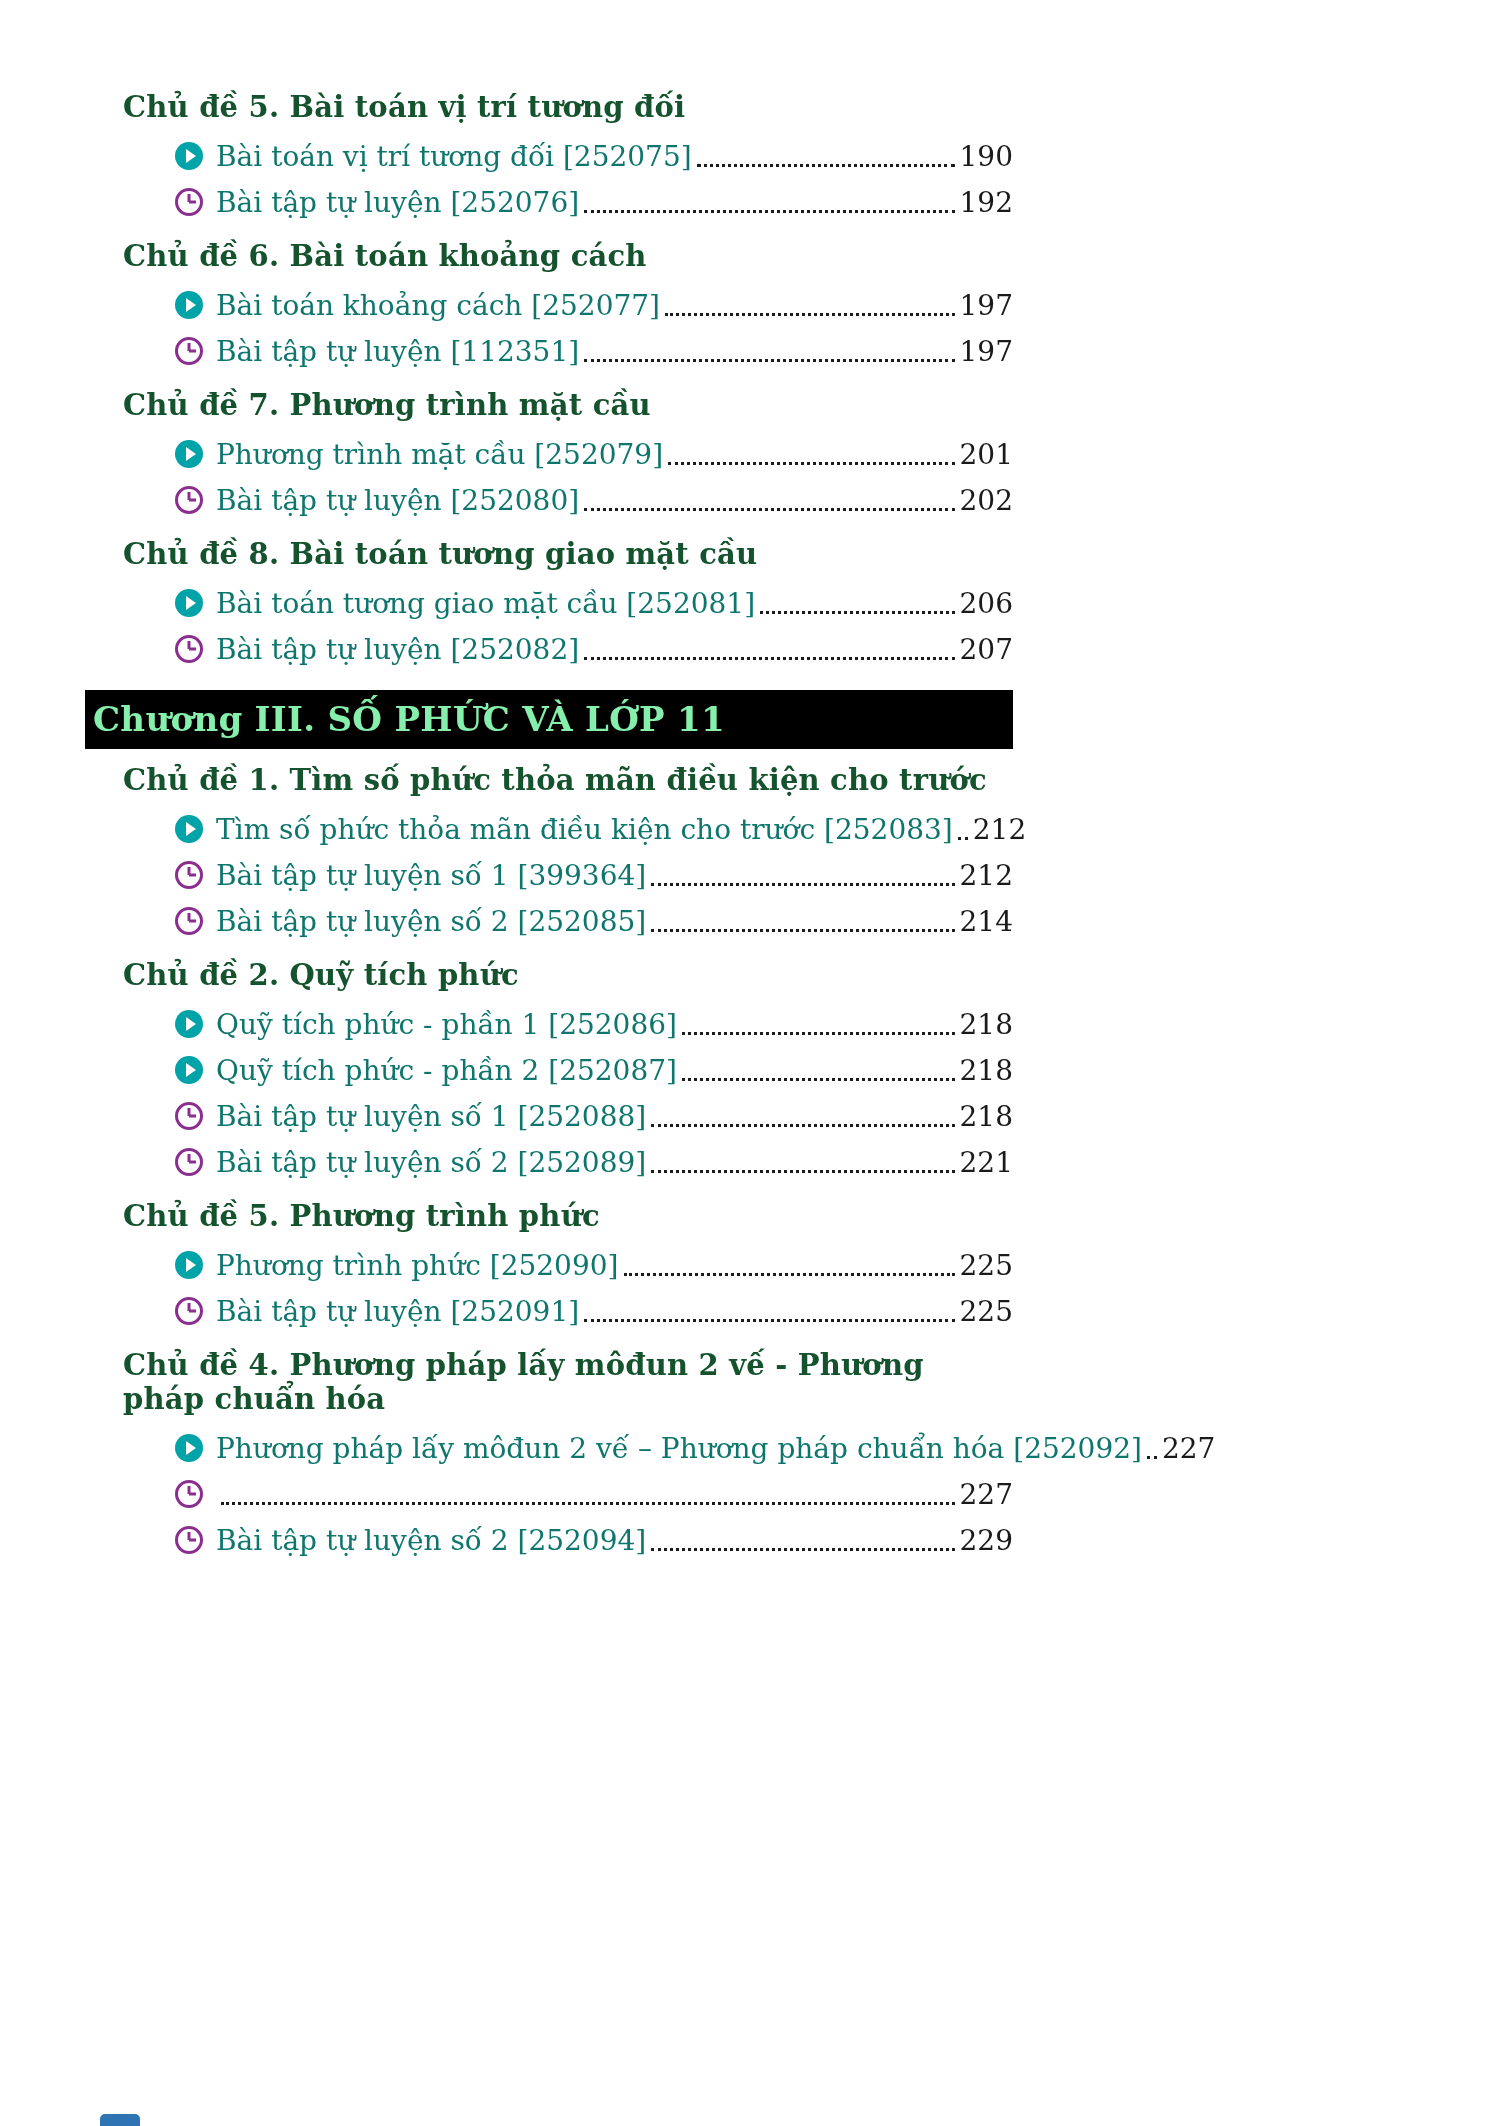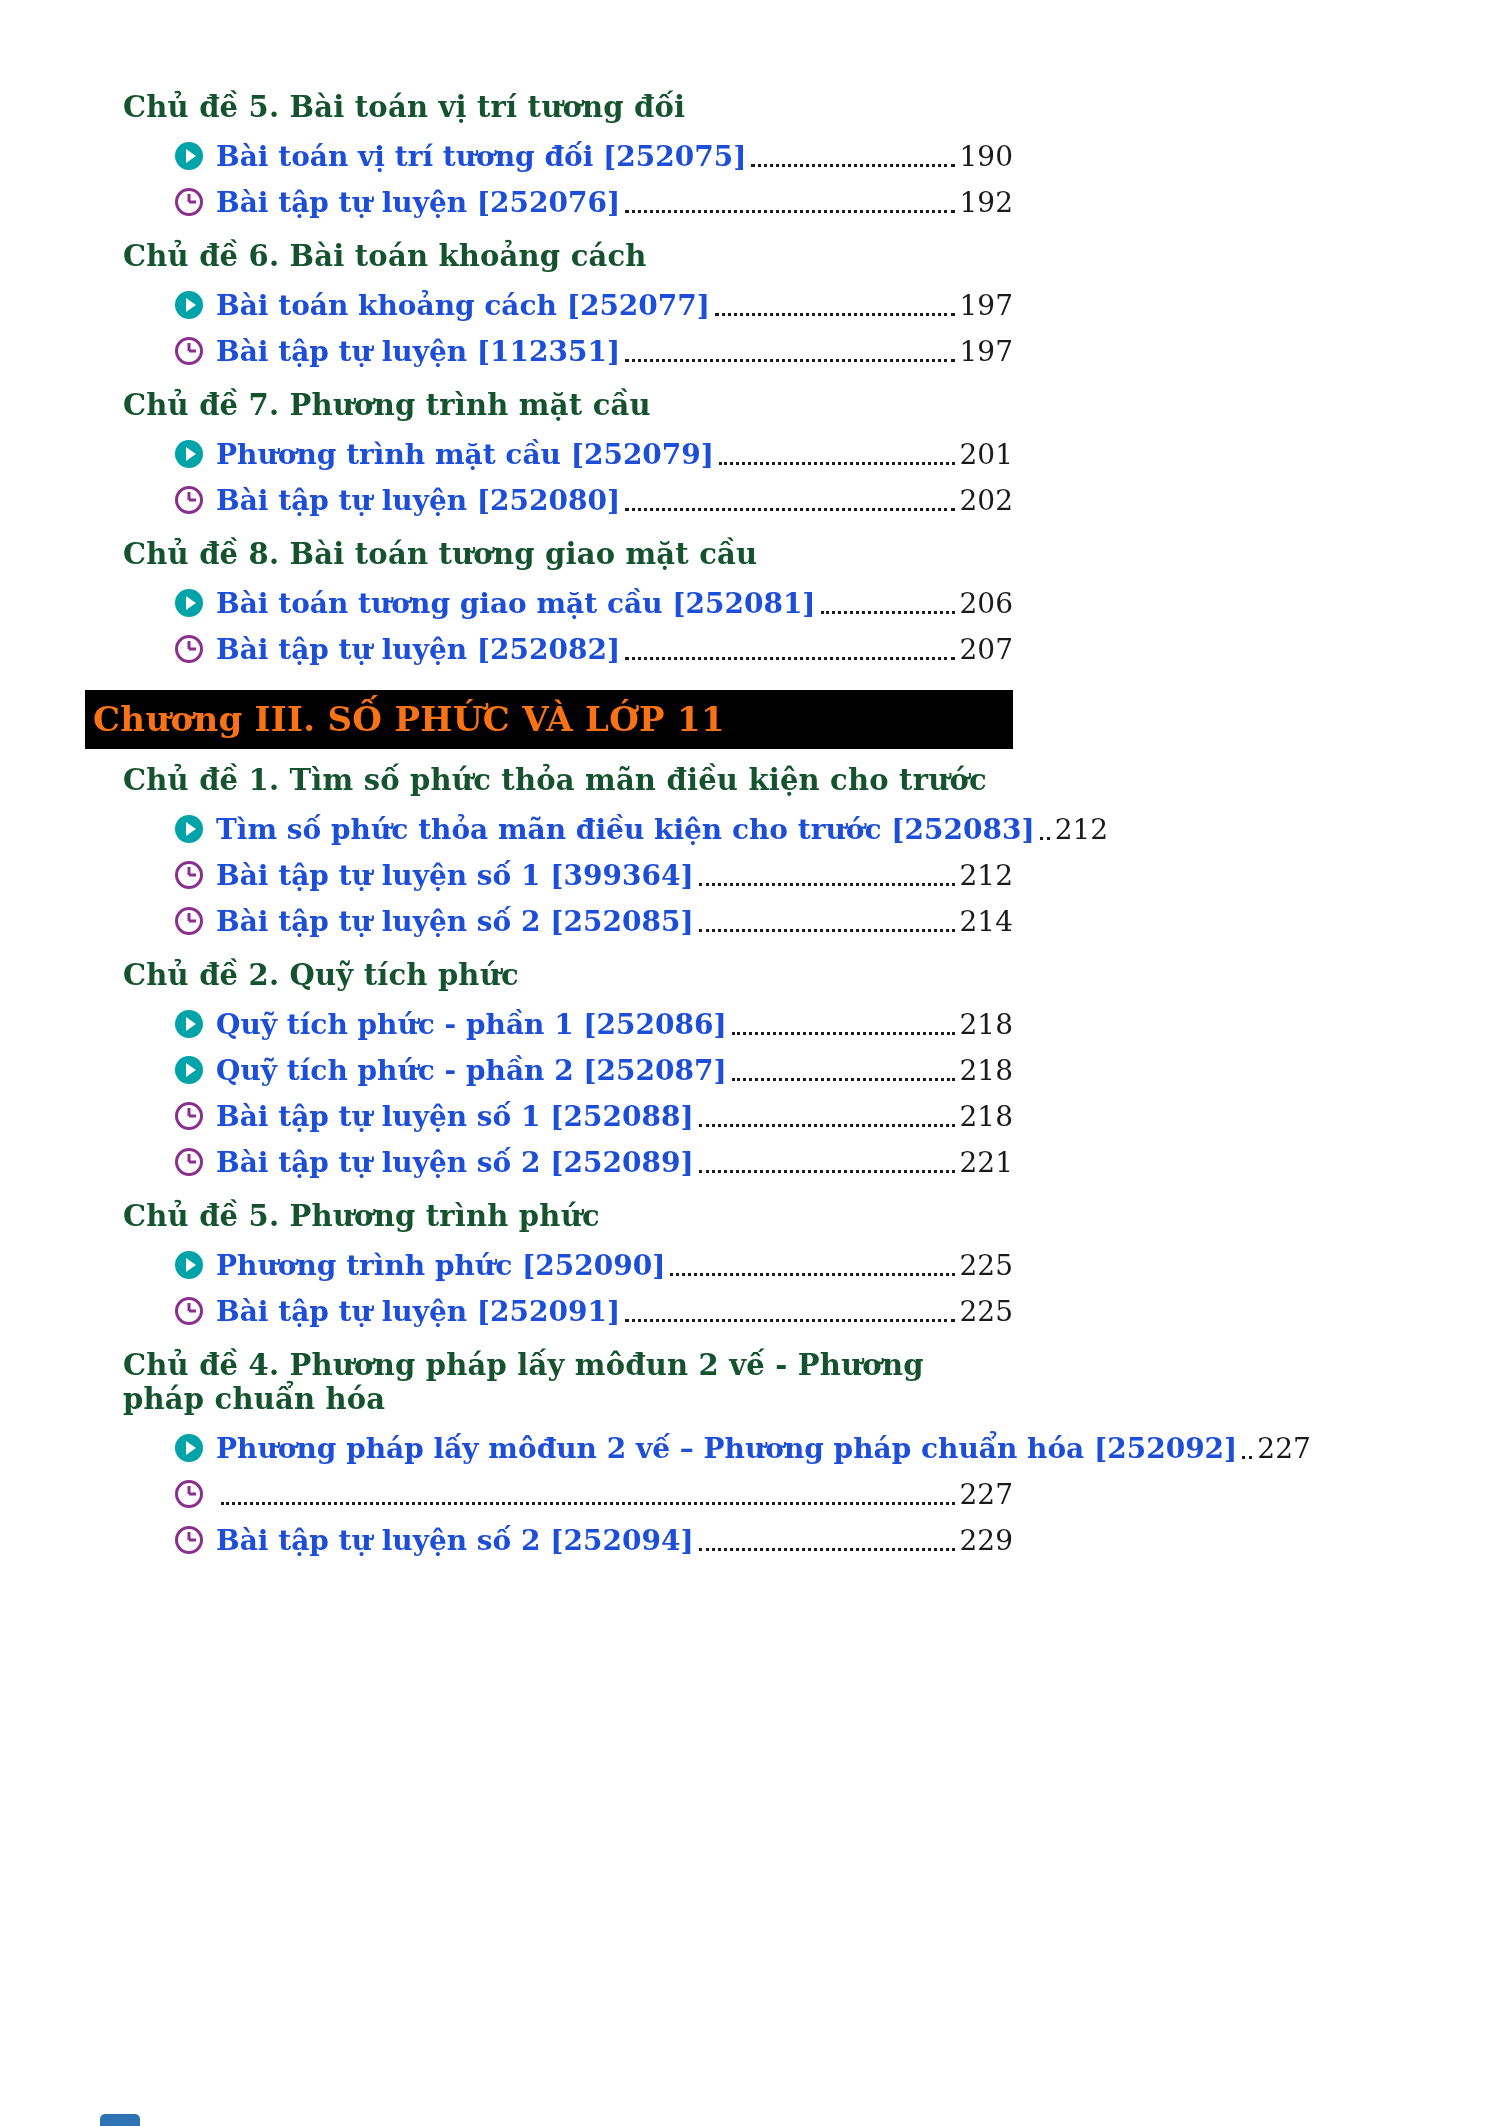--- a/index.html
+++ b/index.html
@@ -70,40 +70,39 @@
     content: '';
     position: absolute;
     left: 50%; top: 50%;
     width: 7px; height: 3px;
     background: var(--clock, #8B2F8F);
     transform: translateY(-50%);
   }
   .entry .label {
     flex: 0 0 auto;
     white-space: nowrap;
-    color: #1d4ed8;
-    font-weight: bold;
+    color: #0f766e;
   }
   .entry .dots {
     flex: 1 1 auto;
     height: 0;
     border-bottom: 3.4px dotted #1c1c1c;
     margin: 0 5px;
     transform: translateY(9px);
     min-width: 10px;
   }
   .entry .pagenum {
     flex: 0 0 auto;
     min-width: 50px;
     text-align: left;
     color: #1a1a1a;
   }
   .chapter-banner {
     background: var(--banner, #000000);
-    color: #f97316;
+    color: #86efac;
     font-weight: bold;
     font-size: 34px;
     padding: 9px 10px 10px 8px;
     margin: 18px 0 14px 0;
     letter-spacing: 0.3px;
   }
   .footer-logo-partial {
     position: absolute;
     left: 100px;
     bottom: -6px;

